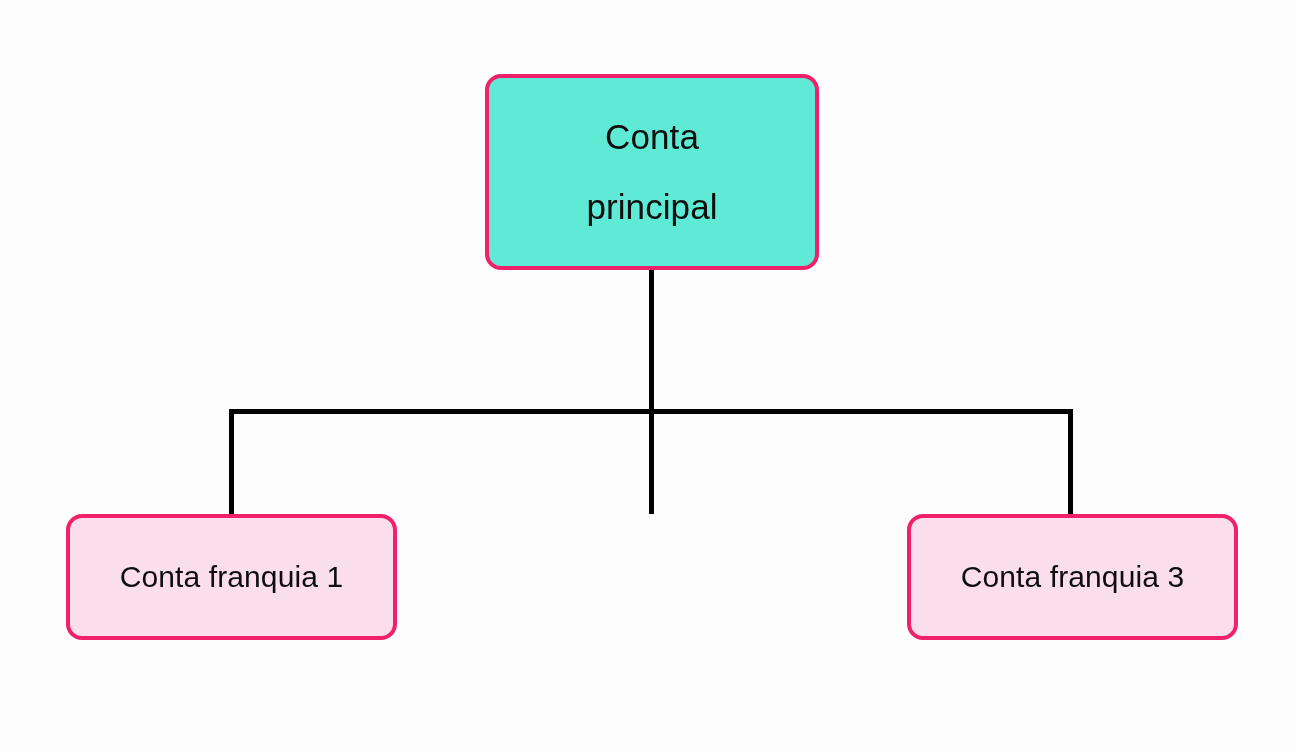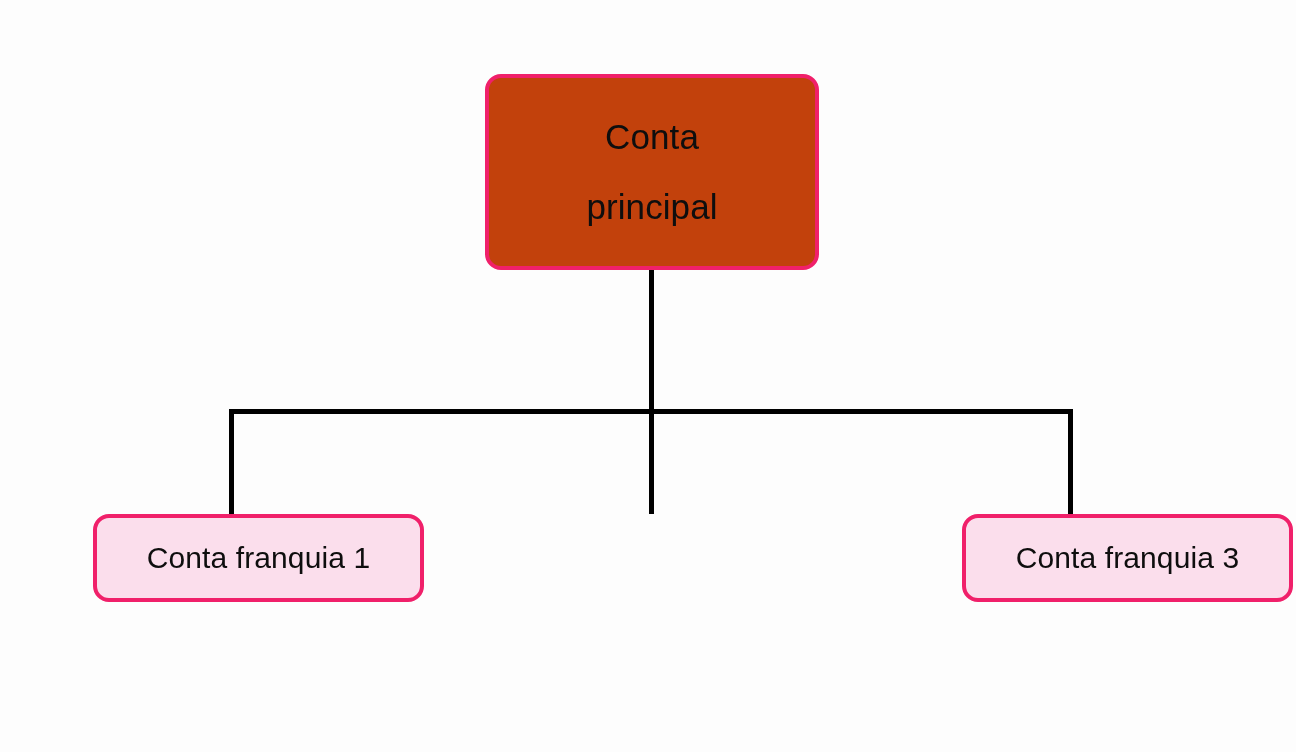--- a/index.html
+++ b/index.html
@@ -46,47 +46,46 @@
     border-radius: 16px;
     color: #0e0e0e;
     letter-spacing: 0.1px;
   }
 
   .node-root {
     left: 485px;
     top: 74px;
     width: 334px;
     height: 196px;
-    background: #c2410c;
+    background: #5eead4;
     border-color: #f0206a;
     font-size: 35px;
     line-height: 70px;
     font-weight: 400;
   }
 
   .node-root .node-label {
     display: block;
     white-space: pre-line;
   }
 
   .node-child {
     top: 514px;
     width: 331px;
-    height: 88px;
+    height: 126px;
     background: #fbdeec;
     border-color: #f0206a;
     font-size: 30px;
     line-height: 38px;
     font-weight: 400;
-    margin-left: 27px;
   }
 
   .node-child-1 { left: 66px; }
   .node-child-2 { left: 486px; }
-  .node-child-3 { left: 935px; }
+  .node-child-3 { left: 907px; }
 
   .node-label {
     pointer-events: none;
   }
 </style>
 </head>
 <body>
 
 <div id="diagram-canvas">
 

